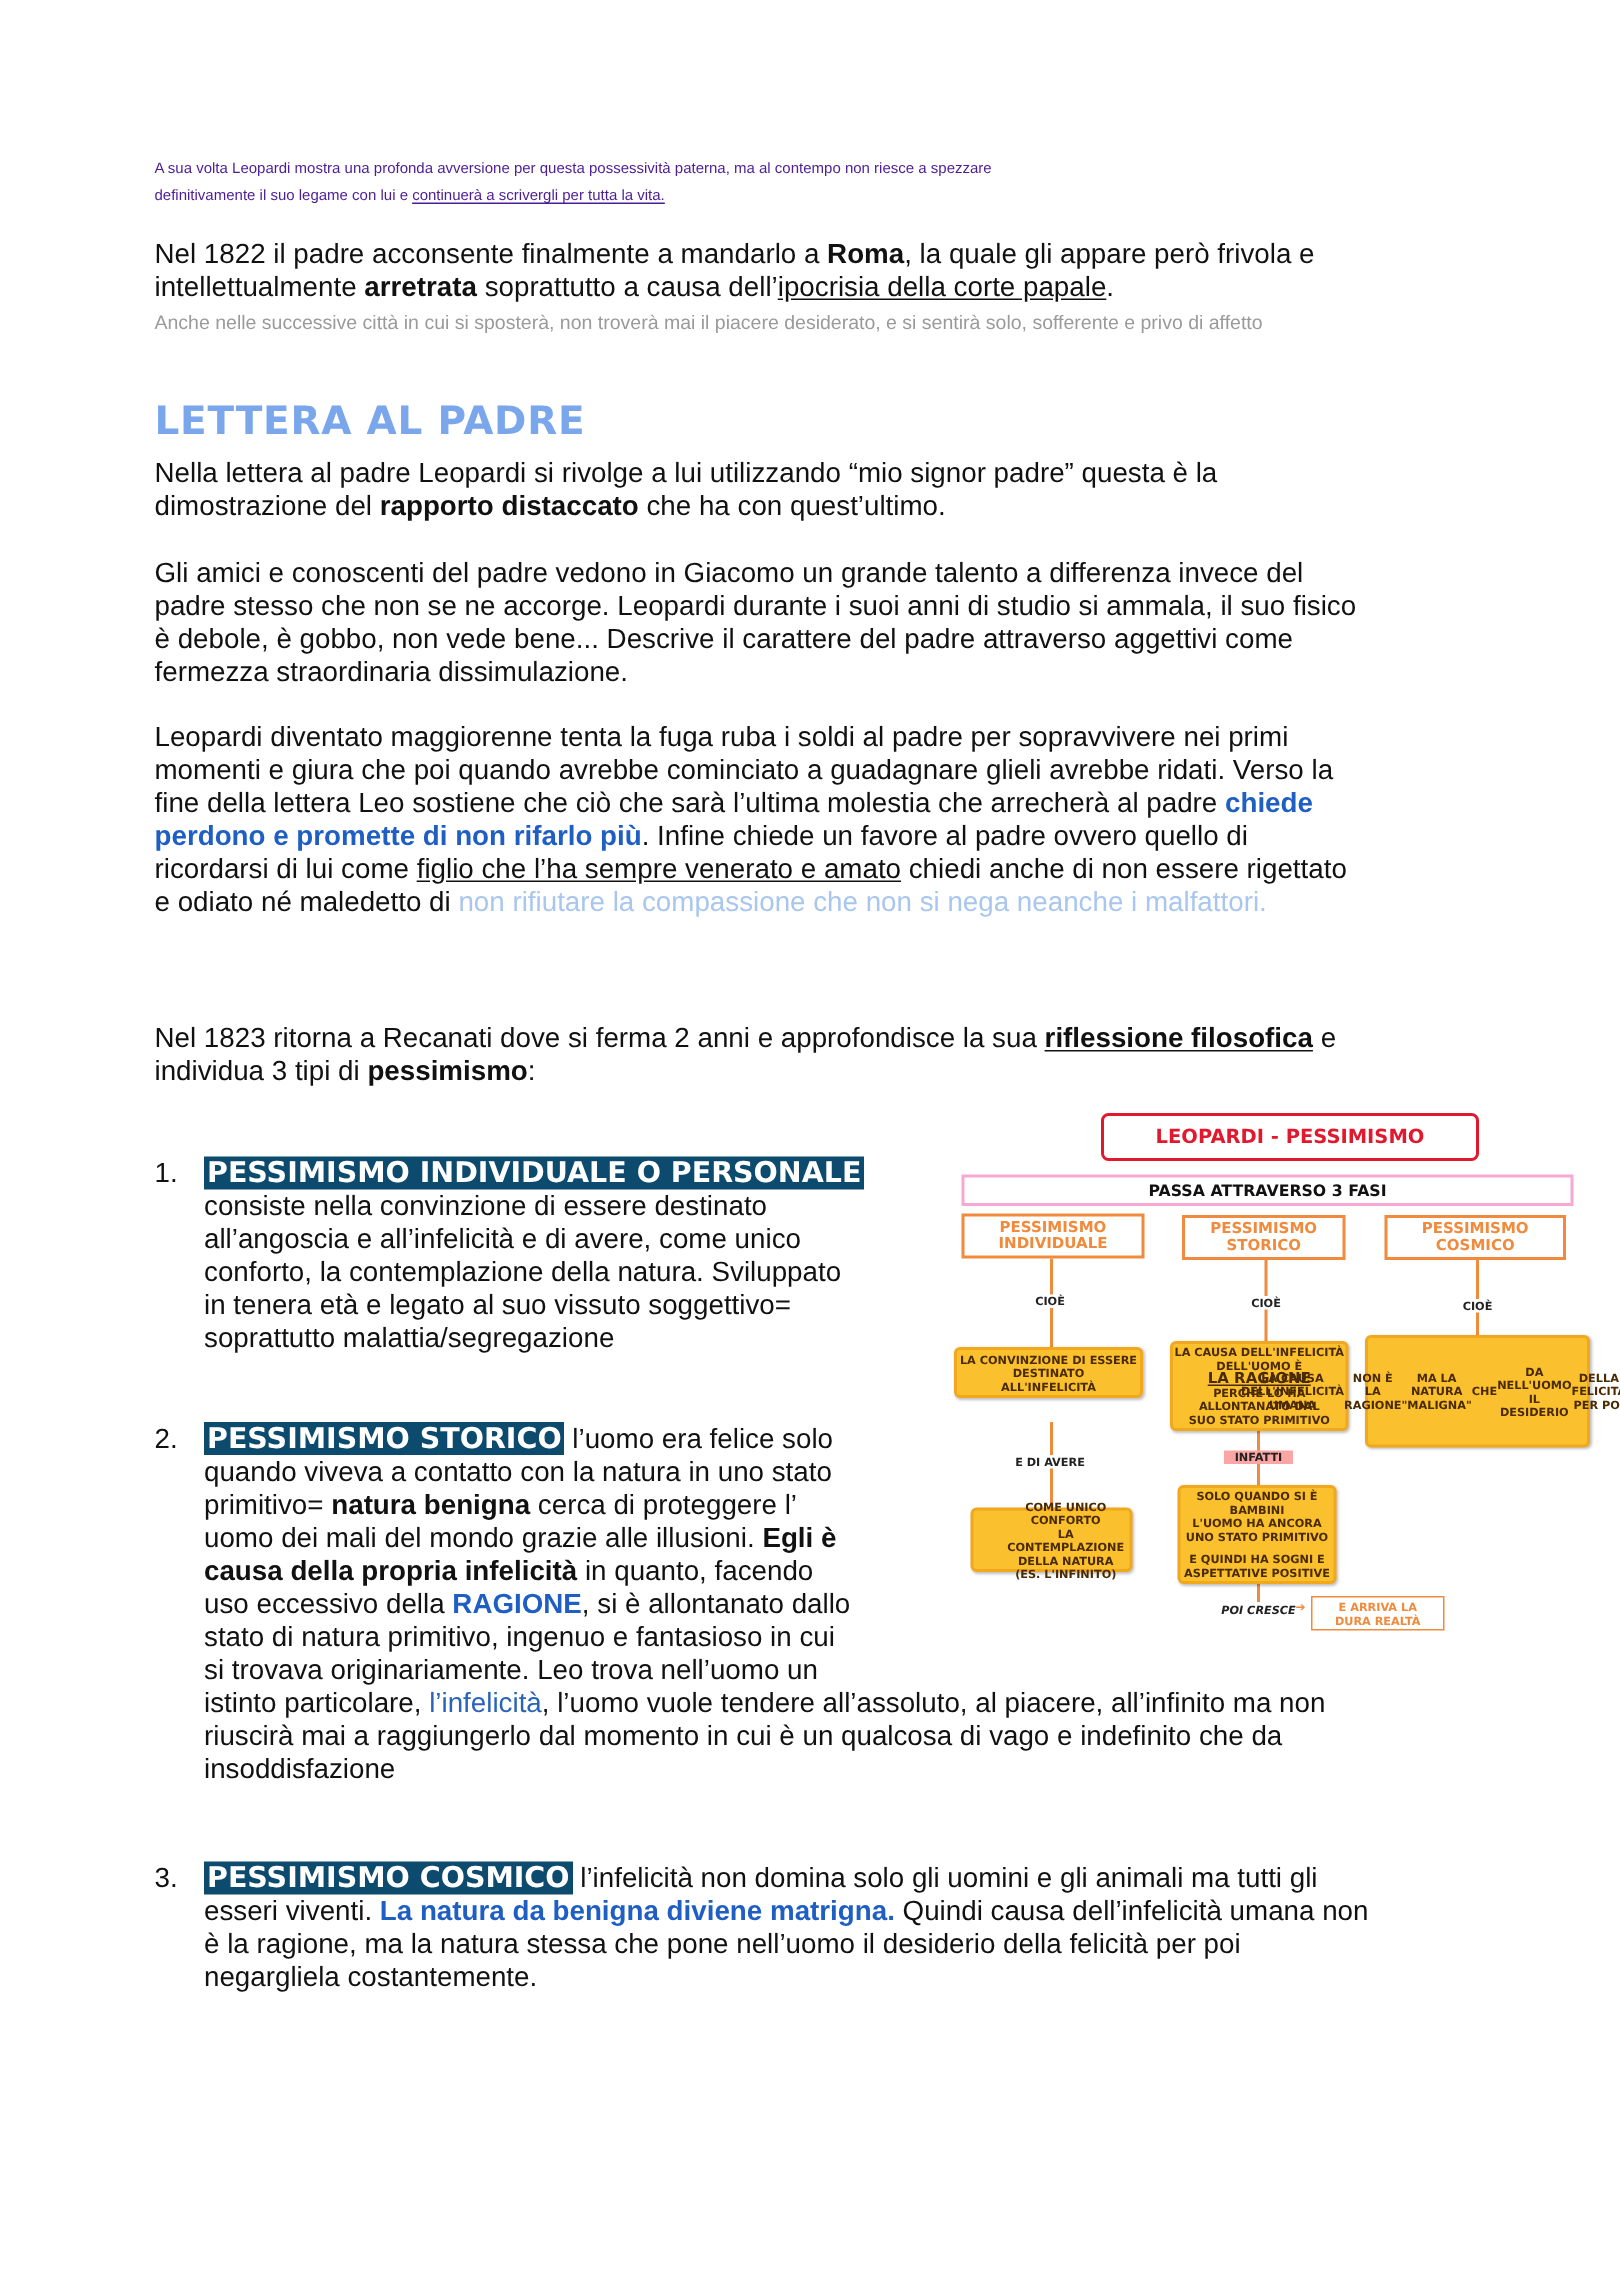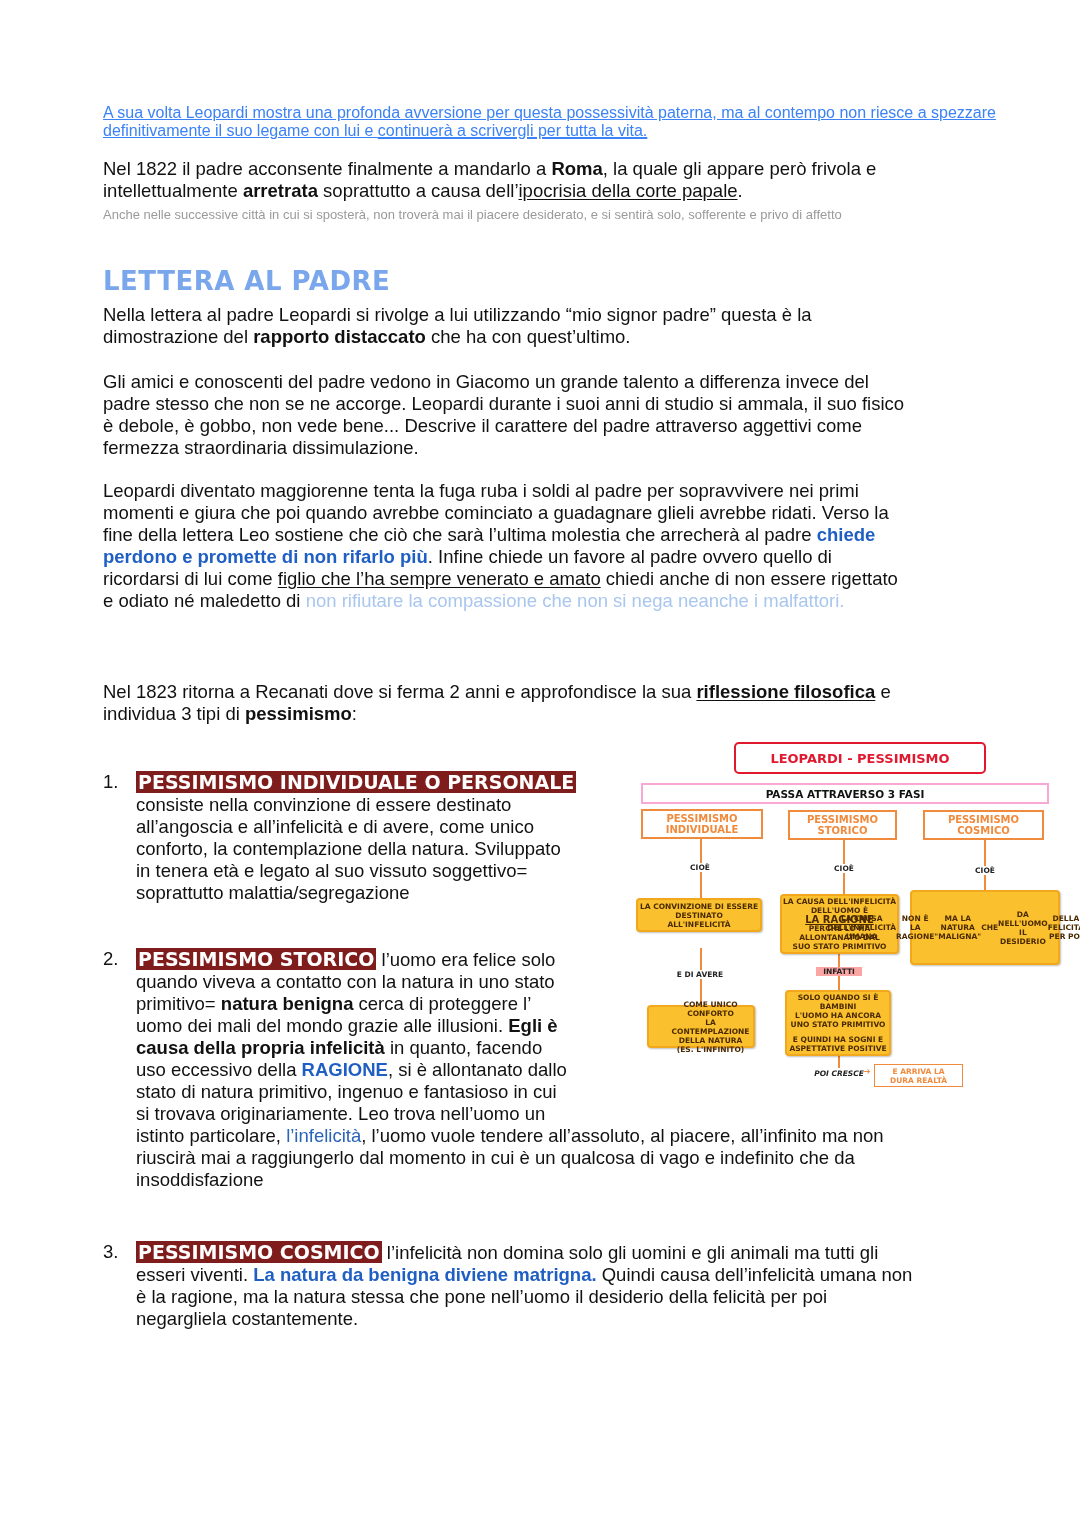--- a/index.html
+++ b/index.html
@@ -1,29 +1,29 @@
 <!DOCTYPE html>
 <html><head>
 <meta charset="utf-8">
 <style>
   html, body { margin:0; padding:0; background:#ffffff; }
   body { width:1080px; height:1527px; position:relative; overflow:hidden;
          font-family:"Liberation Sans", sans-serif; color:#111; }
   .abs { position:absolute; }
-  .small { font-size:16px; line-height:18px; color:#3b82f6;text-decoration:underline; }
+  .small { font-size:10px; line-height:18px; color:#4c1d95; }
   .gray { font-size:13px; line-height:18px; color:#9a9a9a; }
   .body { font-size:18.5px; line-height:22px; color:#111; }
   .u { text-decoration:underline; text-underline-offset:2px; }
   b { font-weight:bold; }
   .blue { color:#1f5fc4; font-weight:bold; }
   .lightblue { color:#a9c6ee; }
   .linkblue { color:#2a63b8; }
   .h1 { font-family:"DejaVu Sans", sans-serif; font-weight:bold; font-size:26px;
         color:#7aa6ec; letter-spacing:0.5px; }
-  .hl { background:#7f1d1d; color:#ffffff; font-family:"DejaVu Sans", sans-serif;
+  .hl { background:#0c4a6e; color:#ffffff; font-family:"DejaVu Sans", sans-serif;
         font-weight:bold; font-size:19px; padding:0 2px; }
   .num { position:absolute; left:0; }
   .item { position:absolute; left:103px; }
   .item .content { margin-left:33px; }
 
   
   .dg { position:absolute; font-family:"DejaVu Sans", sans-serif; font-weight:bold;
         text-align:center; box-sizing:border-box; }
   .dg-title { border:2px solid #e0192f; border-radius:5px; color:#e0192f; font-size:13px;
               display:flex; align-items:center; justify-content:center; }

